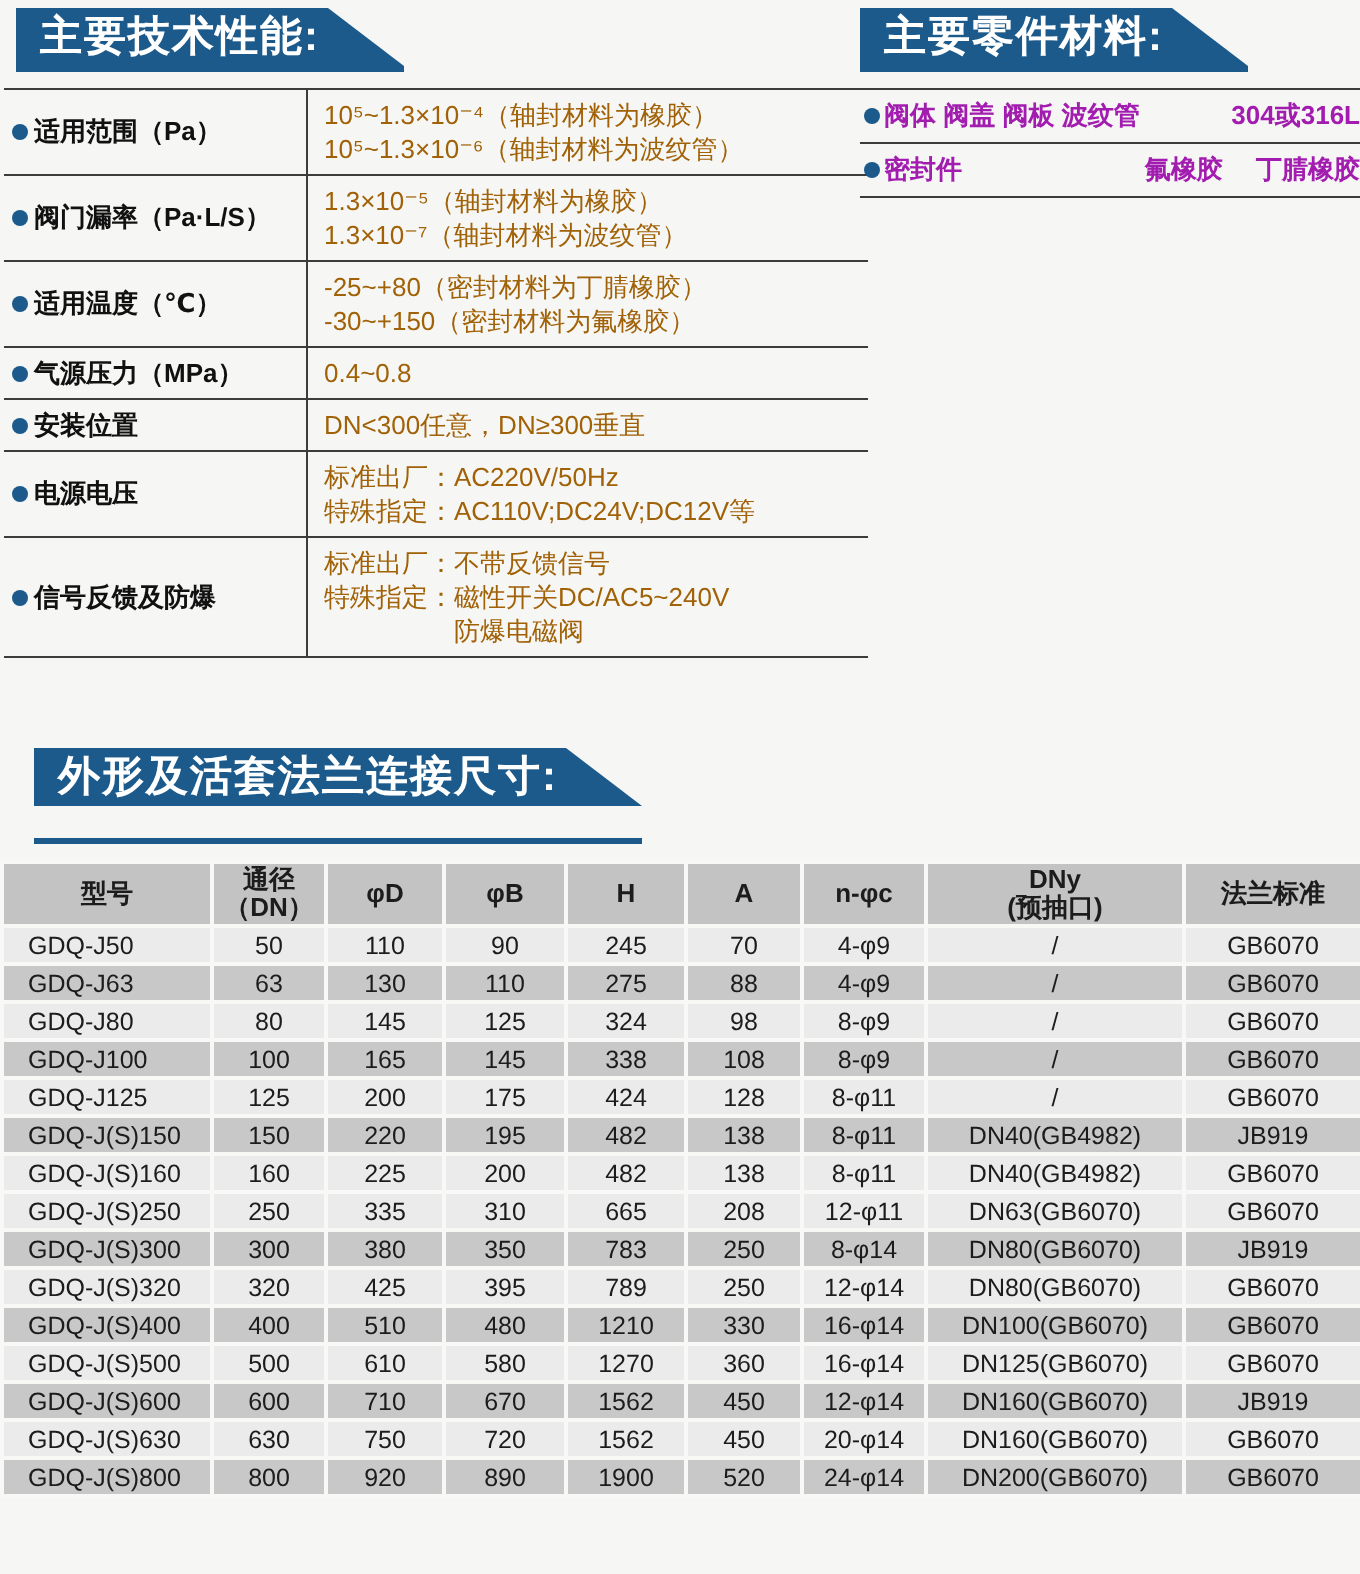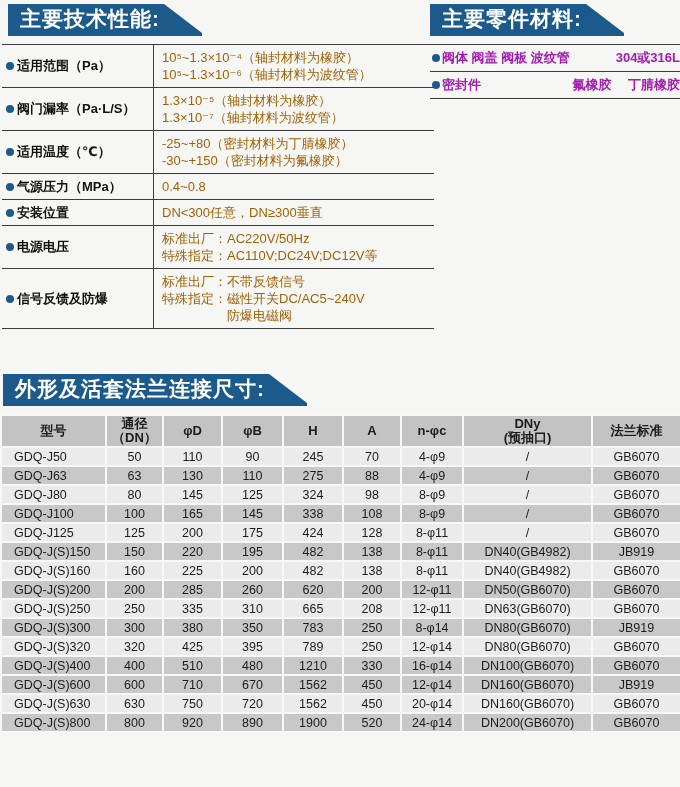--- a/index.html
+++ b/index.html
@@ -30,21 +30,21 @@
   .mat { margin-top:8px; border-top:1px solid #3c3c3c; }
   .mat-row { display:flex; justify-content:space-between; align-items:center;
              border-bottom:1px solid #3c3c3c; height:27px; padding:0 0 0 2px;
              font-size:13px; color:#a21caf; white-space:nowrap; overflow:hidden; }
   .mat-label { display:flex; align-items:center; font-weight:bold; }
   .mat-label .bullet { margin-right:2px; }
   .mat-value { font-weight:bold; }
 
   
   .sec-dim { position:absolute; left:0; top:374px; width:680px; }
-  .sec-dim .flag { margin-left:3px; }
+  .sec-dim .flag { margin-left:17px;gap:16px; }
   .dims { margin-top:8px; width:680px; border-collapse:collapse; table-layout:fixed; }
   .dims th { background:#c3c3c3; font-size:13px; font-weight:bold; color:#1c1c1c;
              border:2px solid #f8f8f7; white-space:pre-line;
              line-height:14px; height:32px; padding:1px 0; }
   .dims td { font-size:12.5px; color:#1c1c1c; border:2px solid #f8f8f7;
              text-align:center; height:19px; padding:0; }
   .dims tr.light td { background:#ebebeb; }
   .dims tr.dark td  { background:#c8c8c8; }
   .dims td.model-cell { text-align:left; padding-left:12px; }
   .c0{width:105px}.c1{width:57px}.c2{width:59px}.c3{width:61px}.c4{width:60px}
@@ -268,31 +268,20 @@
             <td class="model-cell">GDQ-J(S)160</td>
             <td>160</td>
             <td>225</td>
             <td>200</td>
             <td>482</td>
             <td>138</td>
             <td>8-φ11</td>
             <td>DN40(GB4982)</td>
             <td>GB6070</td>
           </tr>
-          <tr class="dark">
-            <td class="model-cell">GDQ-J(S)200</td>
-            <td>200</td>
-            <td>285</td>
-            <td>260</td>
-            <td>620</td>
-            <td>200</td>
-            <td>12-φ11</td>
-            <td>DN50(GB6070)</td>
-            <td>GB6070</td>
-          </tr>
           <tr class="light">
             <td class="model-cell">GDQ-J(S)250</td>
             <td>250</td>
             <td>335</td>
             <td>310</td>
             <td>665</td>
             <td>208</td>
             <td>12-φ11</td>
             <td>DN63(GB6070)</td>
             <td>GB6070</td>
@@ -323,20 +312,31 @@
             <td class="model-cell">GDQ-J(S)400</td>
             <td>400</td>
             <td>510</td>
             <td>480</td>
             <td>1210</td>
             <td>330</td>
             <td>16-φ14</td>
             <td>DN100(GB6070)</td>
             <td>GB6070</td>
           </tr>
+          <tr class="light">
+            <td class="model-cell">GDQ-J(S)500</td>
+            <td>500</td>
+            <td>610</td>
+            <td>580</td>
+            <td>1270</td>
+            <td>360</td>
+            <td>16-φ14</td>
+            <td>DN125(GB6070)</td>
+            <td>GB6070</td>
+          </tr>
           <tr class="dark">
             <td class="model-cell">GDQ-J(S)600</td>
             <td>600</td>
             <td>710</td>
             <td>670</td>
             <td>1562</td>
             <td>450</td>
             <td>12-φ14</td>
             <td>DN160(GB6070)</td>
             <td>JB919</td>

